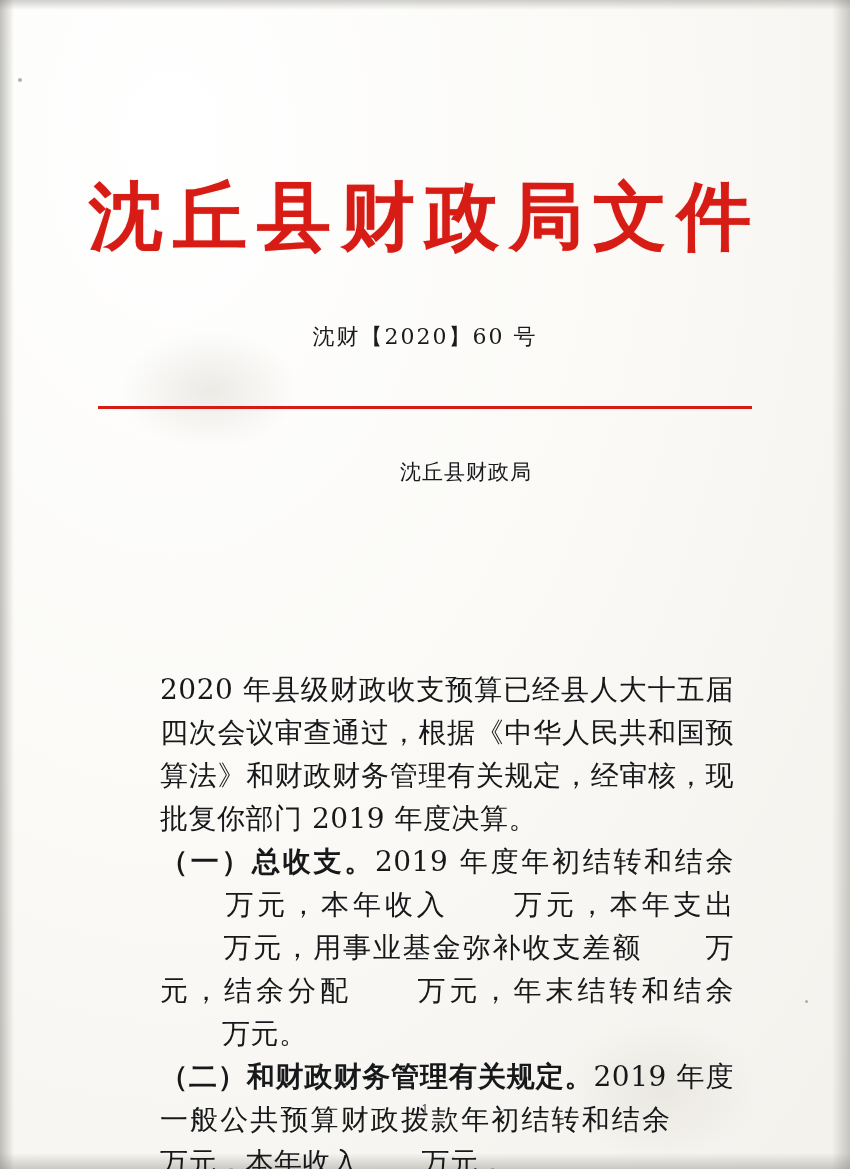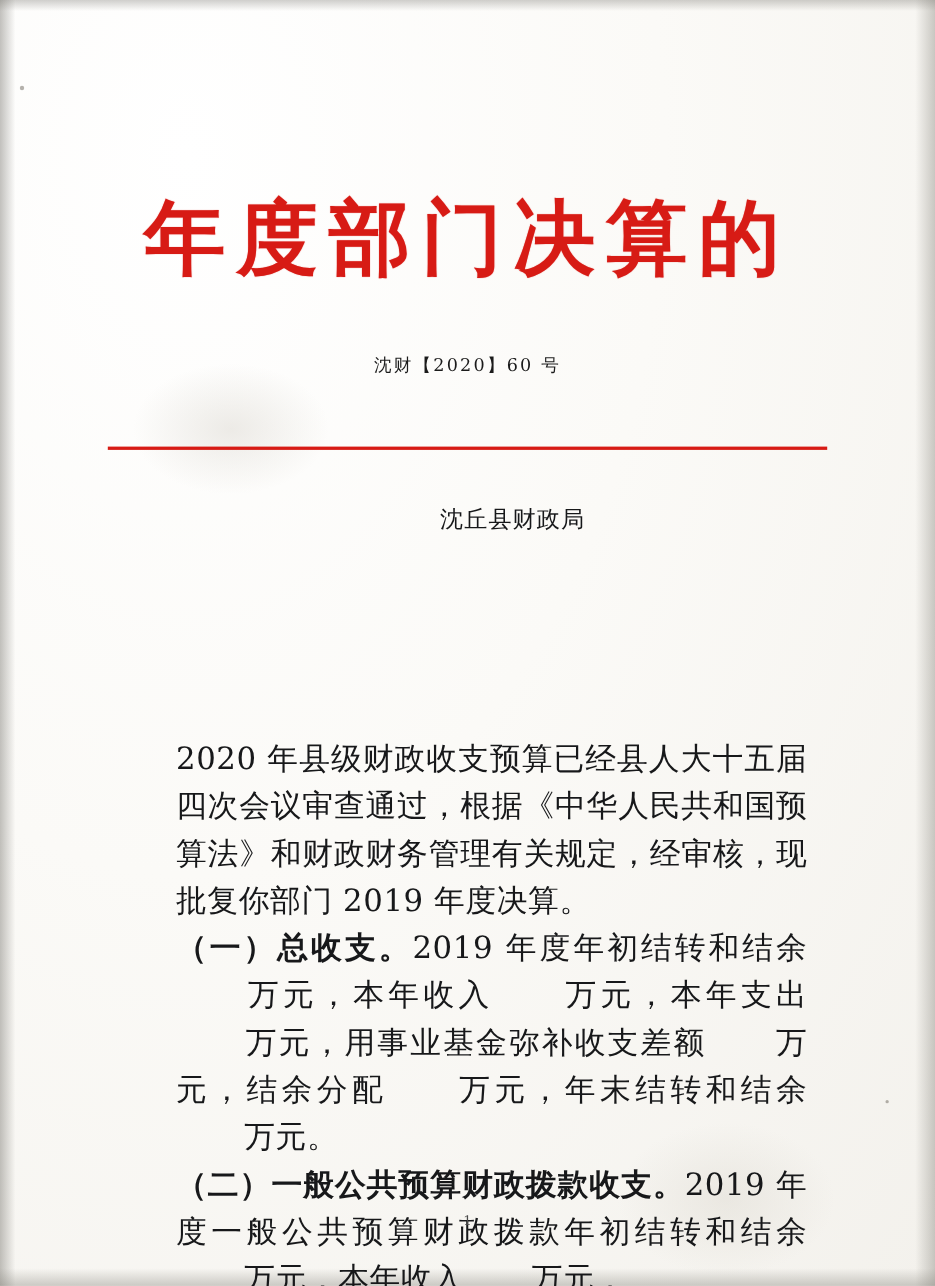--- a/index.html
+++ b/index.html
@@ -78,21 +78,21 @@
     text-shadow: 0 0 1px rgba(215,27,21,0.6);
     white-space: nowrap;
   }
   .doc-number {
     position: absolute;
     top: 322px;
     left: 0;
     width: 100%;
     text-align: center;
     color: #1b1b1b;
-    font-size: 16px;
+    font-size: 22px;
     letter-spacing: 2px;
     font-family: "DejaVu Serif", "Liberation Serif", serif;
   }
   .red-rule {
     position: absolute;
     top: 406px;
     left: 98px;
     width: 654px;
     height: 3px;
     background: #d71b15;
@@ -151,31 +151,31 @@
 
   <div class="edge-left"></div>
   <div class="edge-top"></div>
   <div class="edge-right"></div>
   <div class="edge-bottom"></div>
   <div class="smudge-a"></div>
   <div class="smudge-b"></div>
   <div class="speck" style="left:18px; top:78px; width:4px; height:4px;"></div>
   <div class="speck" style="left:805px; top:1000px; width:3px; height:3px;"></div>
 
-  <div class="masthead">年度部门决算的</div>
+  <div class="masthead">沈丘县财政局文件</div>
 
   <div class="doc-number">沈财【2020】60 号</div>
 
   <div class="red-rule"></div>
 
   <div class="title-block">
     <div>沈丘县财政局</div>
   </div>
 
   <div class="body-text" id="body-text">
       <p class="indent"><span>2020 年县级财政收支预算已经县人大十五届四次会议审查通过，根据《中华人民共和国预算法》和财政财务管理有关规定，经审核，现批复你部门 2019 年度决算。</span></p>
       <p class="indent"><span class="bold">（一）总收支。</span><span>2019 年度年初结转和结余</span><span class="blank">&nbsp;</span><span>万元，本年收入</span><span class="blank">&nbsp;</span><span>万元，本年支出</span><span class="blank">&nbsp;</span><span>万元，用事业基金弥补收支差额</span><span class="blank">&nbsp;</span><span>万元，结余分配</span><span class="blank">&nbsp;</span><span>万元，年末结转和结余</span><span class="blank">&nbsp;</span><span>万元。</span></p>
-      <p class="indent"><span class="bold">（二）一般公共预算财政拨款收支。</span><span>2019 年度一般公共预算财政拨款年初结转和结余</span><span class="blank">&nbsp;</span><span>万元，本年收入</span><span class="blank">&nbsp;</span><span>万元，</span></p>
+      <p class="indent"><span class="bold">（二）和财政财务管理有关规定。</span><span>2019 年度一般公共预算财政拨款年初结转和结余</span><span class="blank">&nbsp;</span><span>万元，本年收入</span><span class="blank">&nbsp;</span><span>万元，</span></p>
     </div>
 
   <div class="page-number">1</div>
 
 </div>
 
 </body></html>

